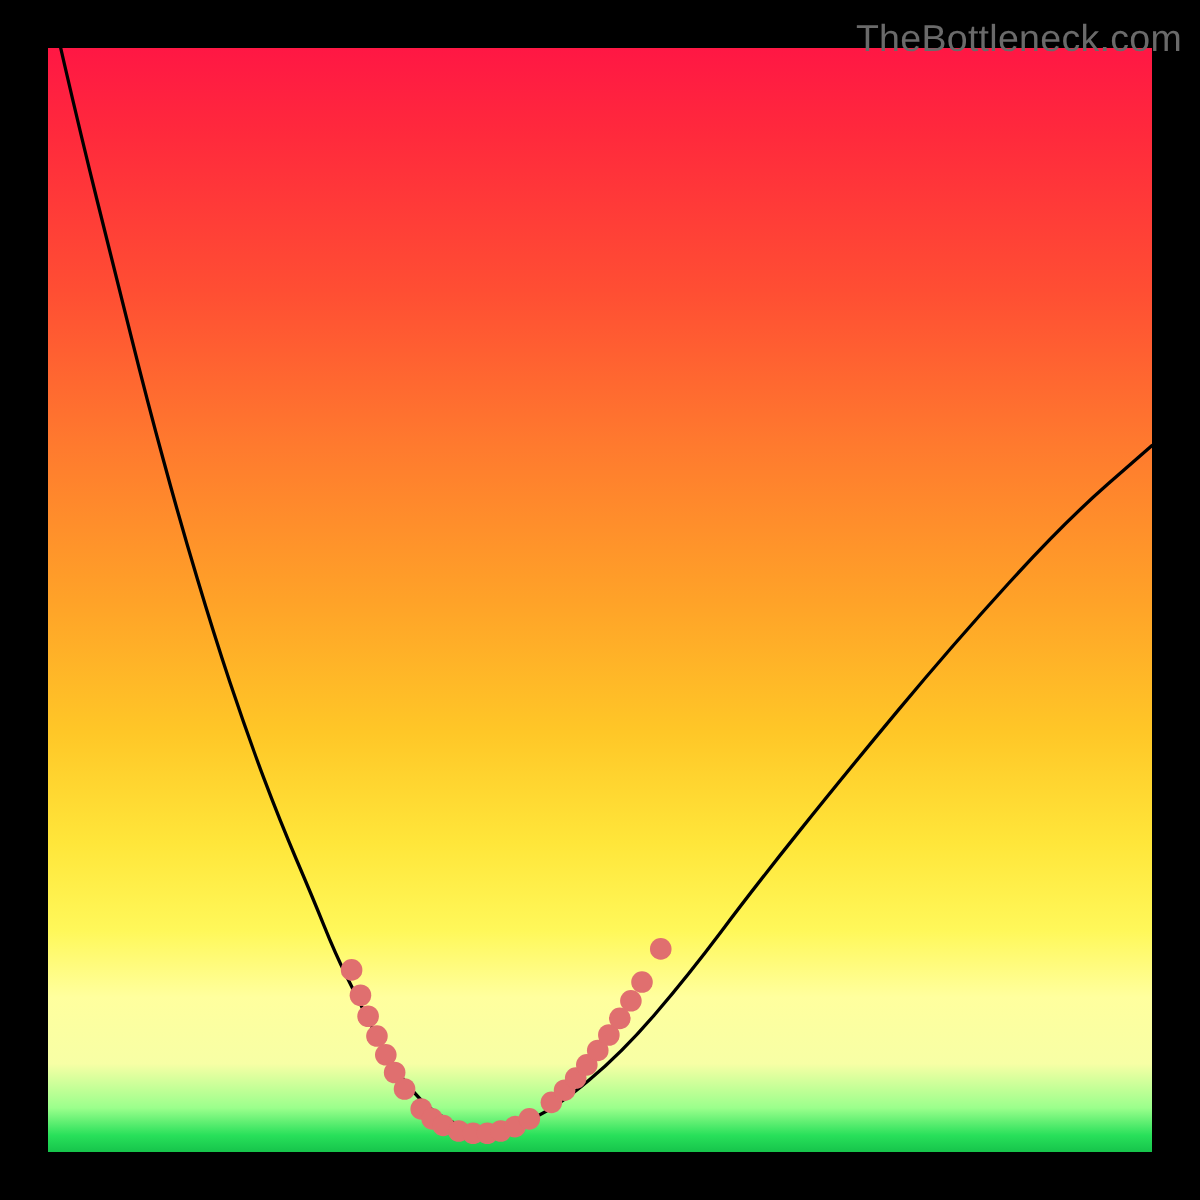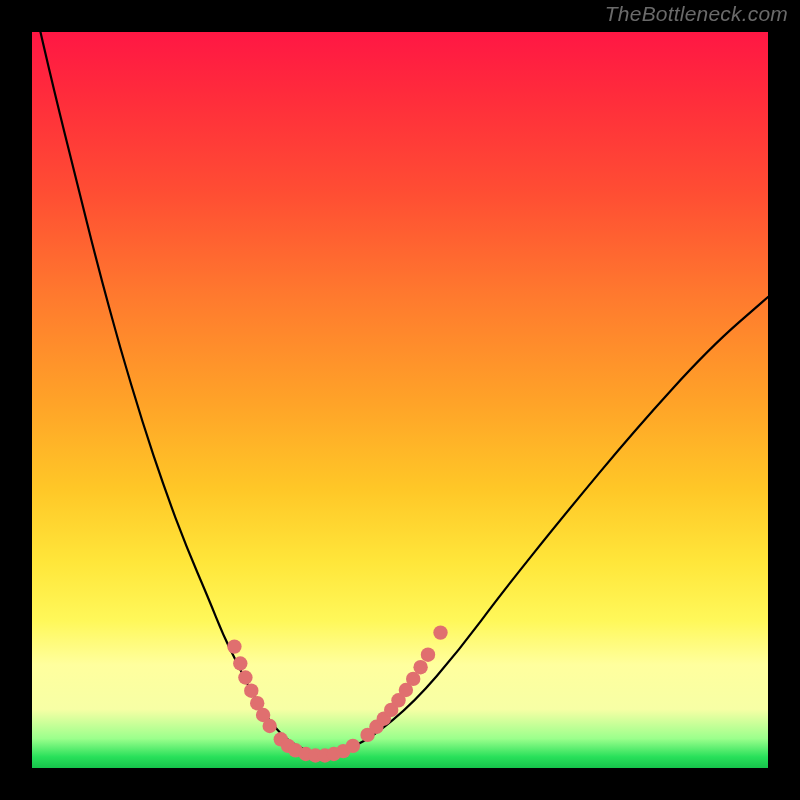--- a/index.html
+++ b/index.html
@@ -12,28 +12,27 @@
     overflow: hidden;
   }
   .frame {
     position: relative;
     width: 800px;
     height: 800px;
     background: #000;
   }
   .watermark {
     position: absolute;
-    top: 2px;
+    top: 12px;
     right: 12px;
     color: #6a6a6a;
-    font-size: 21px;
+    font-size: 25px;
     font-weight: 500;
     letter-spacing: 0.2px;
     z-index: 5;
-    font-style: italic;
   }
   .plot-area {
     position: absolute;
     left: 32px;
     top: 32px;
     width: 736px;
     height: 736px;
     
     background: linear-gradient(
       to bottom,

